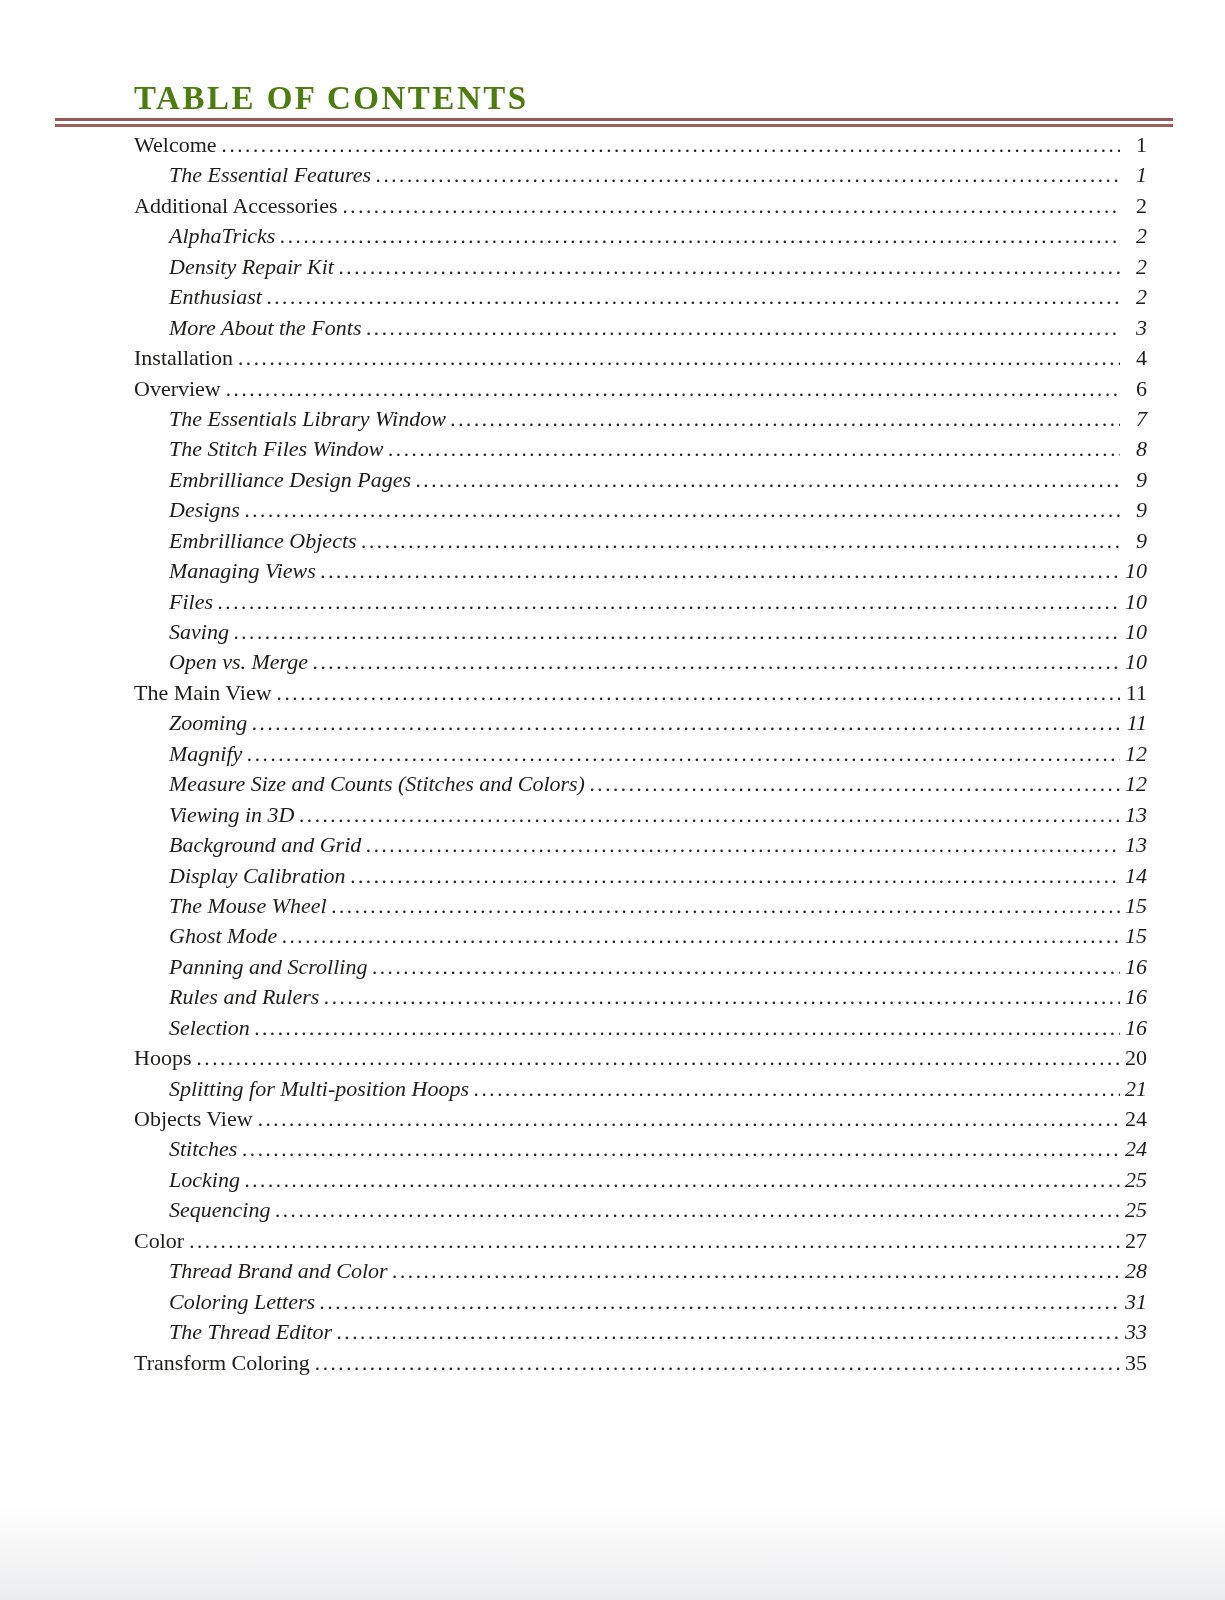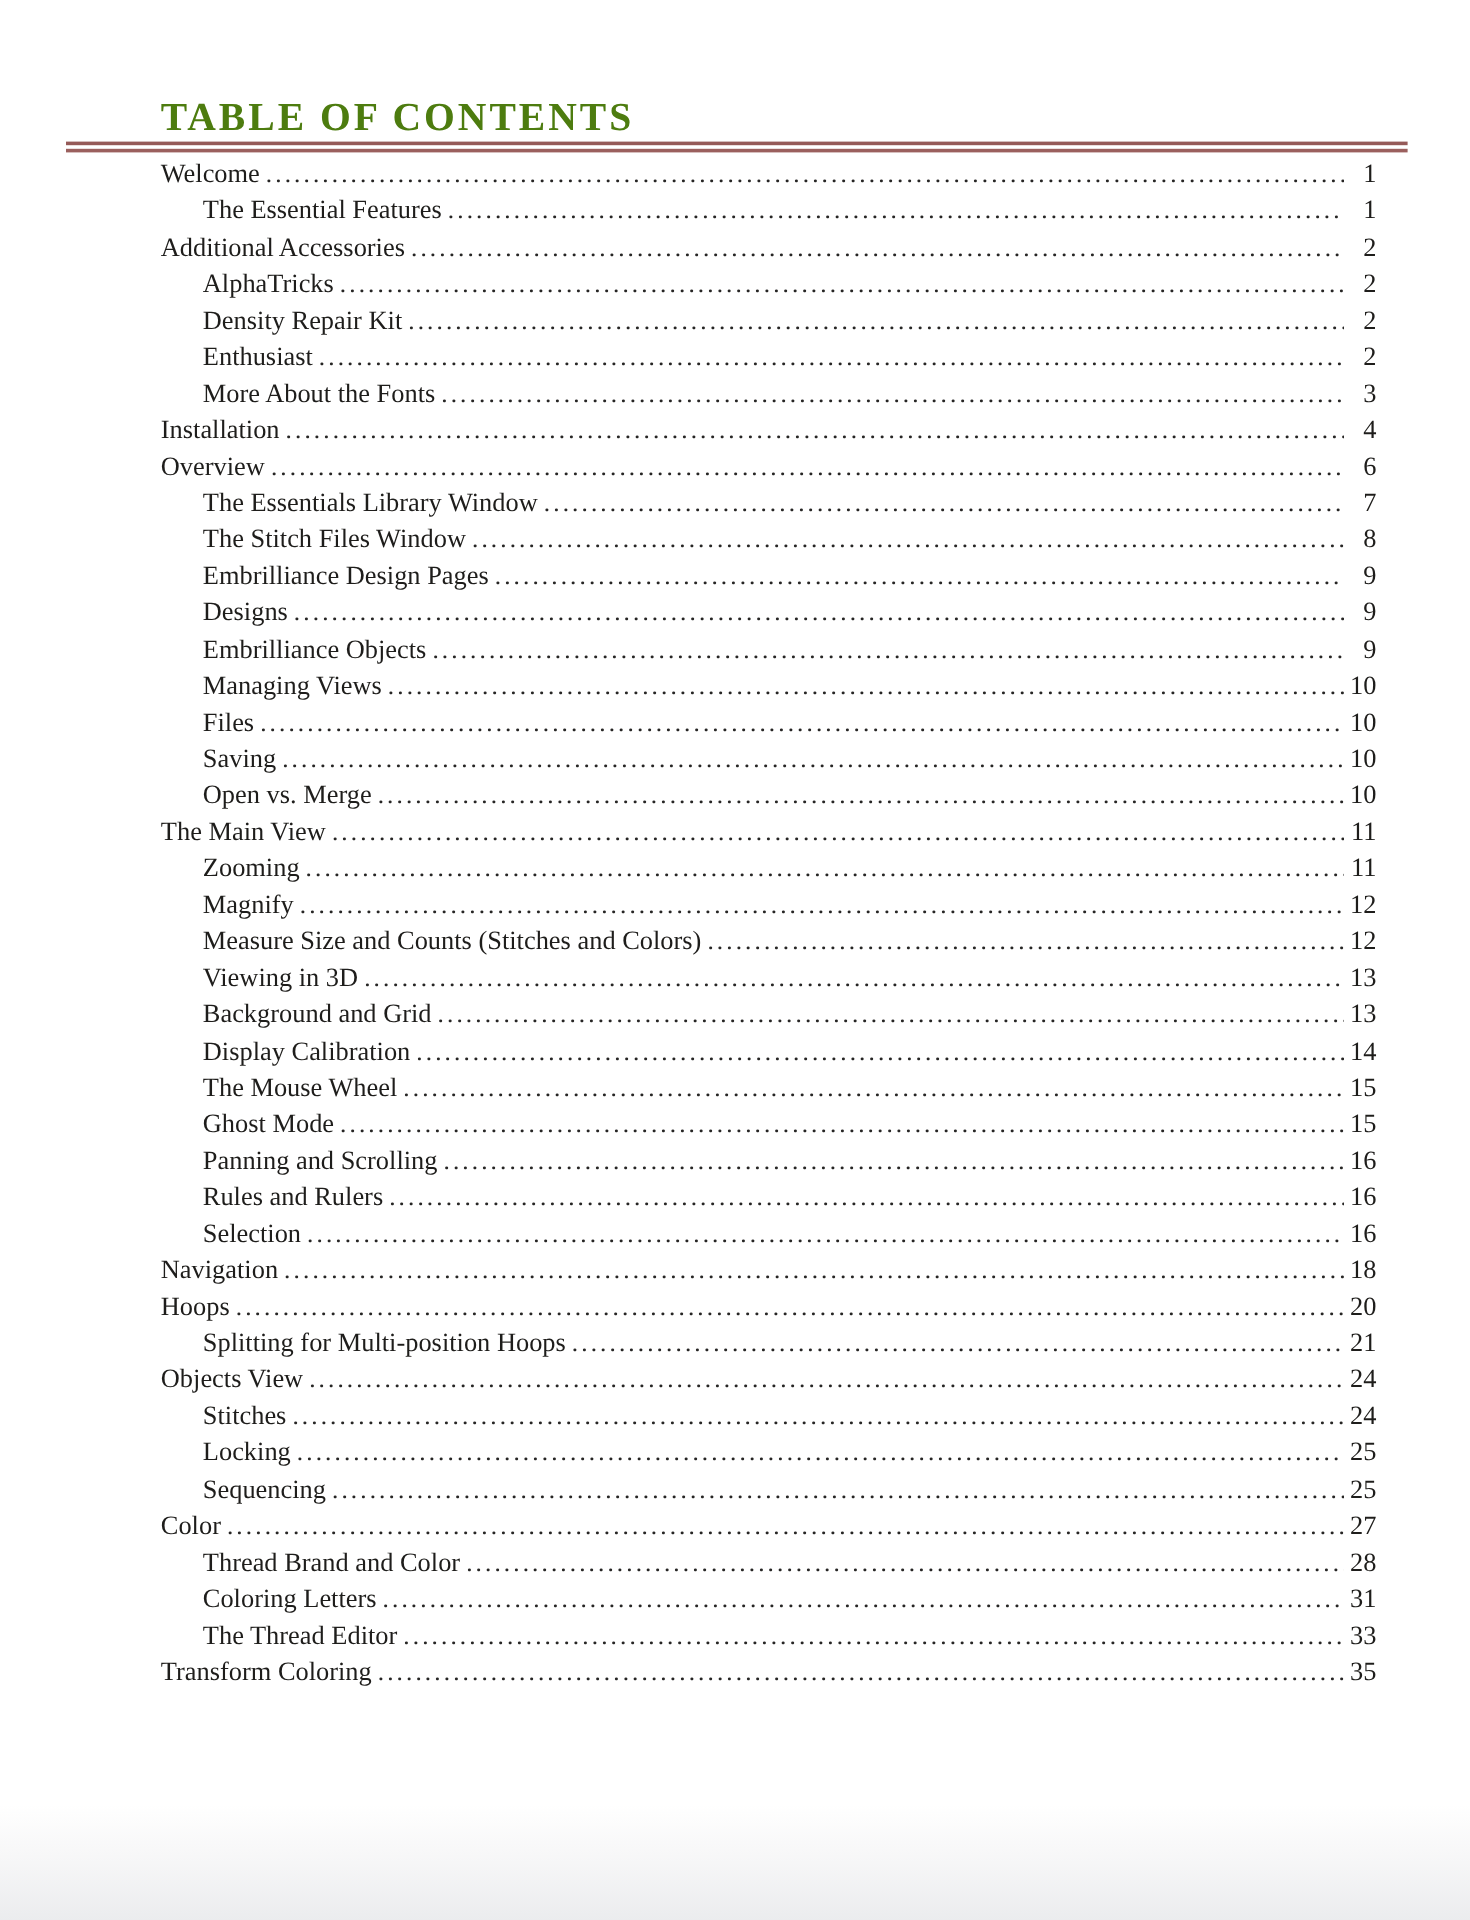--- a/index.html
+++ b/index.html
@@ -60,20 +60,21 @@
     display: flex;
     align-items: flex-start;
     height: 30.45px;
     font-size: 22px;
     white-space: nowrap;
     cursor: pointer;
   }
 
   .toc-row.indent {
     padding-left: 35px;
+    font-style: italic;
   }
 
   .toc-label {
     flex: 0 0 auto;
     padding-right: 3px;
   }
 
   .toc-leader {
     flex: 1 1 auto;
     overflow: hidden;
@@ -280,25 +281,20 @@
         <span class="toc-page">16</span>
       </div>
 
       <div class="toc-row indent">
         <span class="toc-label">Selection</span>
         <span class="toc-leader"></span>
         <span class="toc-page">16</span>
       </div>
 
 
-      <div class="toc-row">
-        <span class="toc-label">Navigation</span>
-        <span class="toc-leader"></span>
-        <span class="toc-page">18</span>
-      </div>
 
       <div class="toc-row">
         <span class="toc-label">Hoops</span>
         <span class="toc-leader"></span>
         <span class="toc-page">20</span>
       </div>
 
       <div class="toc-row indent">
         <span class="toc-label">Splitting for Multi-position Hoops</span>
         <span class="toc-leader"></span>

